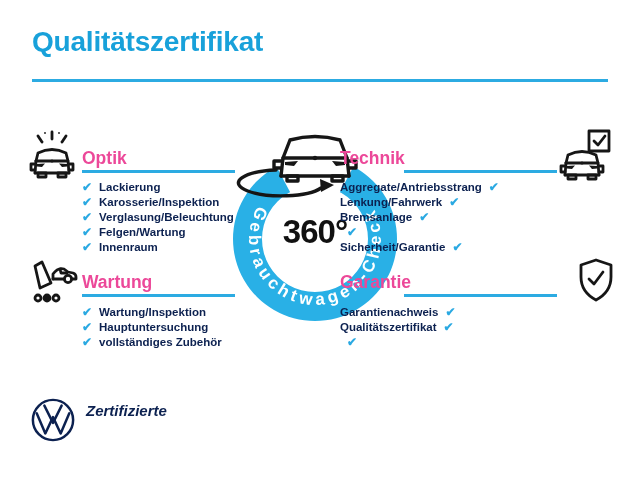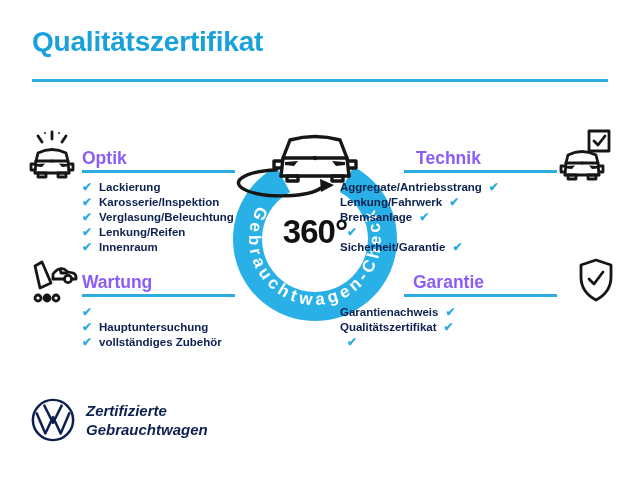--- a/index.html
+++ b/index.html
@@ -3,31 +3,31 @@
 <meta charset="utf-8">
 <style>
   html,body{margin:0;padding:0;background:#fff;}
   .page{position:relative;width:640px;height:480px;background:#fff;overflow:hidden;
         font-family:"Liberation Sans",sans-serif;color:#0c2150;}
   .abs{position:absolute;}
   
   .title{left:32px;top:26px;font-size:28px;font-weight:bold;color:#18a1da;letter-spacing:-0.2px;}
   .title-rule{left:32px;top:79px;width:576px;height:3px;background:#2cabe2;}
   
-  .sec-head{font-size:17.5px;font-weight:bold;color:#8b5cf6;line-height:20px;}
+  .sec-head{font-size:17.5px;font-weight:bold;color:#ec4899;line-height:20px;}
   .rule{height:2.5px;background:#2cabe2;}
   
   .checklist{list-style:none;margin:0;padding:0;}
   .checklist li{display:flex;align-items:center;height:15.2px;font-size:11.5px;font-weight:bold;color:#0c2150;}
   .chk{color:#2aa9e2;font-size:12px;line-height:12px;}
   .cl-left li{justify-content:flex-start;}
   .cl-left .chk{margin-right:7px;}
   .cl-right li{justify-content:flex-end;flex-direction:row-reverse;}
   .cl-right .chk{margin-left:7px;}
-  .ta-r{text-align:center;}
+  .ta-r{text-align:left;}
   
   .foot-text{font-size:15px;font-weight:bold;color:#0c2150;line-height:19px;font-style:italic;}
   svg{display:block;}
 </style>
 </head>
 <body>
 
 <div class="page">
 
   <div class="abs title">Qualitätszertifikat</div>
@@ -94,21 +94,21 @@
       <li>
         <span class="chk">✔</span>
         <span class="txt">Karosserie/Inspektion</span>
       </li>
       <li>
         <span class="chk">✔</span>
         <span class="txt">Verglasung/Beleuchtung</span>
       </li>
       <li>
         <span class="chk">✔</span>
-        <span class="txt">Lenkung/Reifen</span>
+        <span class="txt">Felgen/Wartung</span>
       </li>
       <li>
         <span class="chk">✔</span>
         <span class="txt">Innenraum</span>
       </li>
     </ul>
 
   <svg class="abs" style="left:556px;top:126px;" width="58" height="58" viewBox="0 0 58 58">
     <g stroke="#161616" stroke-width="2.8" fill="none" stroke-linecap="round" stroke-linejoin="round">
       <path d="M 10,37 L 12,29 Q 26,22 40,29 L 42,37 L 43,49"></path>
@@ -160,20 +160,21 @@
       <circle cx="12" cy="40" r="3"></circle>
       <circle cx="21" cy="40" r="3" fill="#161616"></circle>
       <circle cx="30" cy="40" r="3"></circle>
     </g>
   </svg>
   <div class="abs sec-head" style="left:82px;top:272px;">Wartung</div>
   <div class="abs rule" style="left:82px;top:294px;width:153px;"></div>
   <ul class="abs checklist cl-left" style="left:82px;top:304px;width:170px;">
       <li>
         <span class="chk">✔</span>
+        <span class="txt">Wartung/Inspektion</span>
       </li>
       <li>
         <span class="chk">✔</span>
         <span class="txt">Hauptuntersuchung</span>
       </li>
       <li>
         <span class="chk">✔</span>
         <span class="txt">vollständiges Zubehör</span>
       </li>
     </ul>
@@ -202,16 +203,15 @@
 
   <svg class="abs" style="left:30px;top:397px;" width="46" height="46" viewBox="0 0 48 48">
     <g stroke="#0c2150" stroke-width="2.6" fill="none" stroke-linecap="round" stroke-linejoin="round">
       <circle cx="24" cy="24" r="21"></circle>
       <path d="M 15,9 L 24,27 L 33,9"></path>
       <path d="M 7,17 L 16,38 L 24,21 L 32,38 L 41,17"></path>
     </g>
   </svg>
   <div class="abs foot-text" style="left:86px;top:401px;">
     <div>Zertifizierte</div>
-    <div>Gebrauchtwagen</div>
   </div>
 
 </div>
 
 </body></html>

